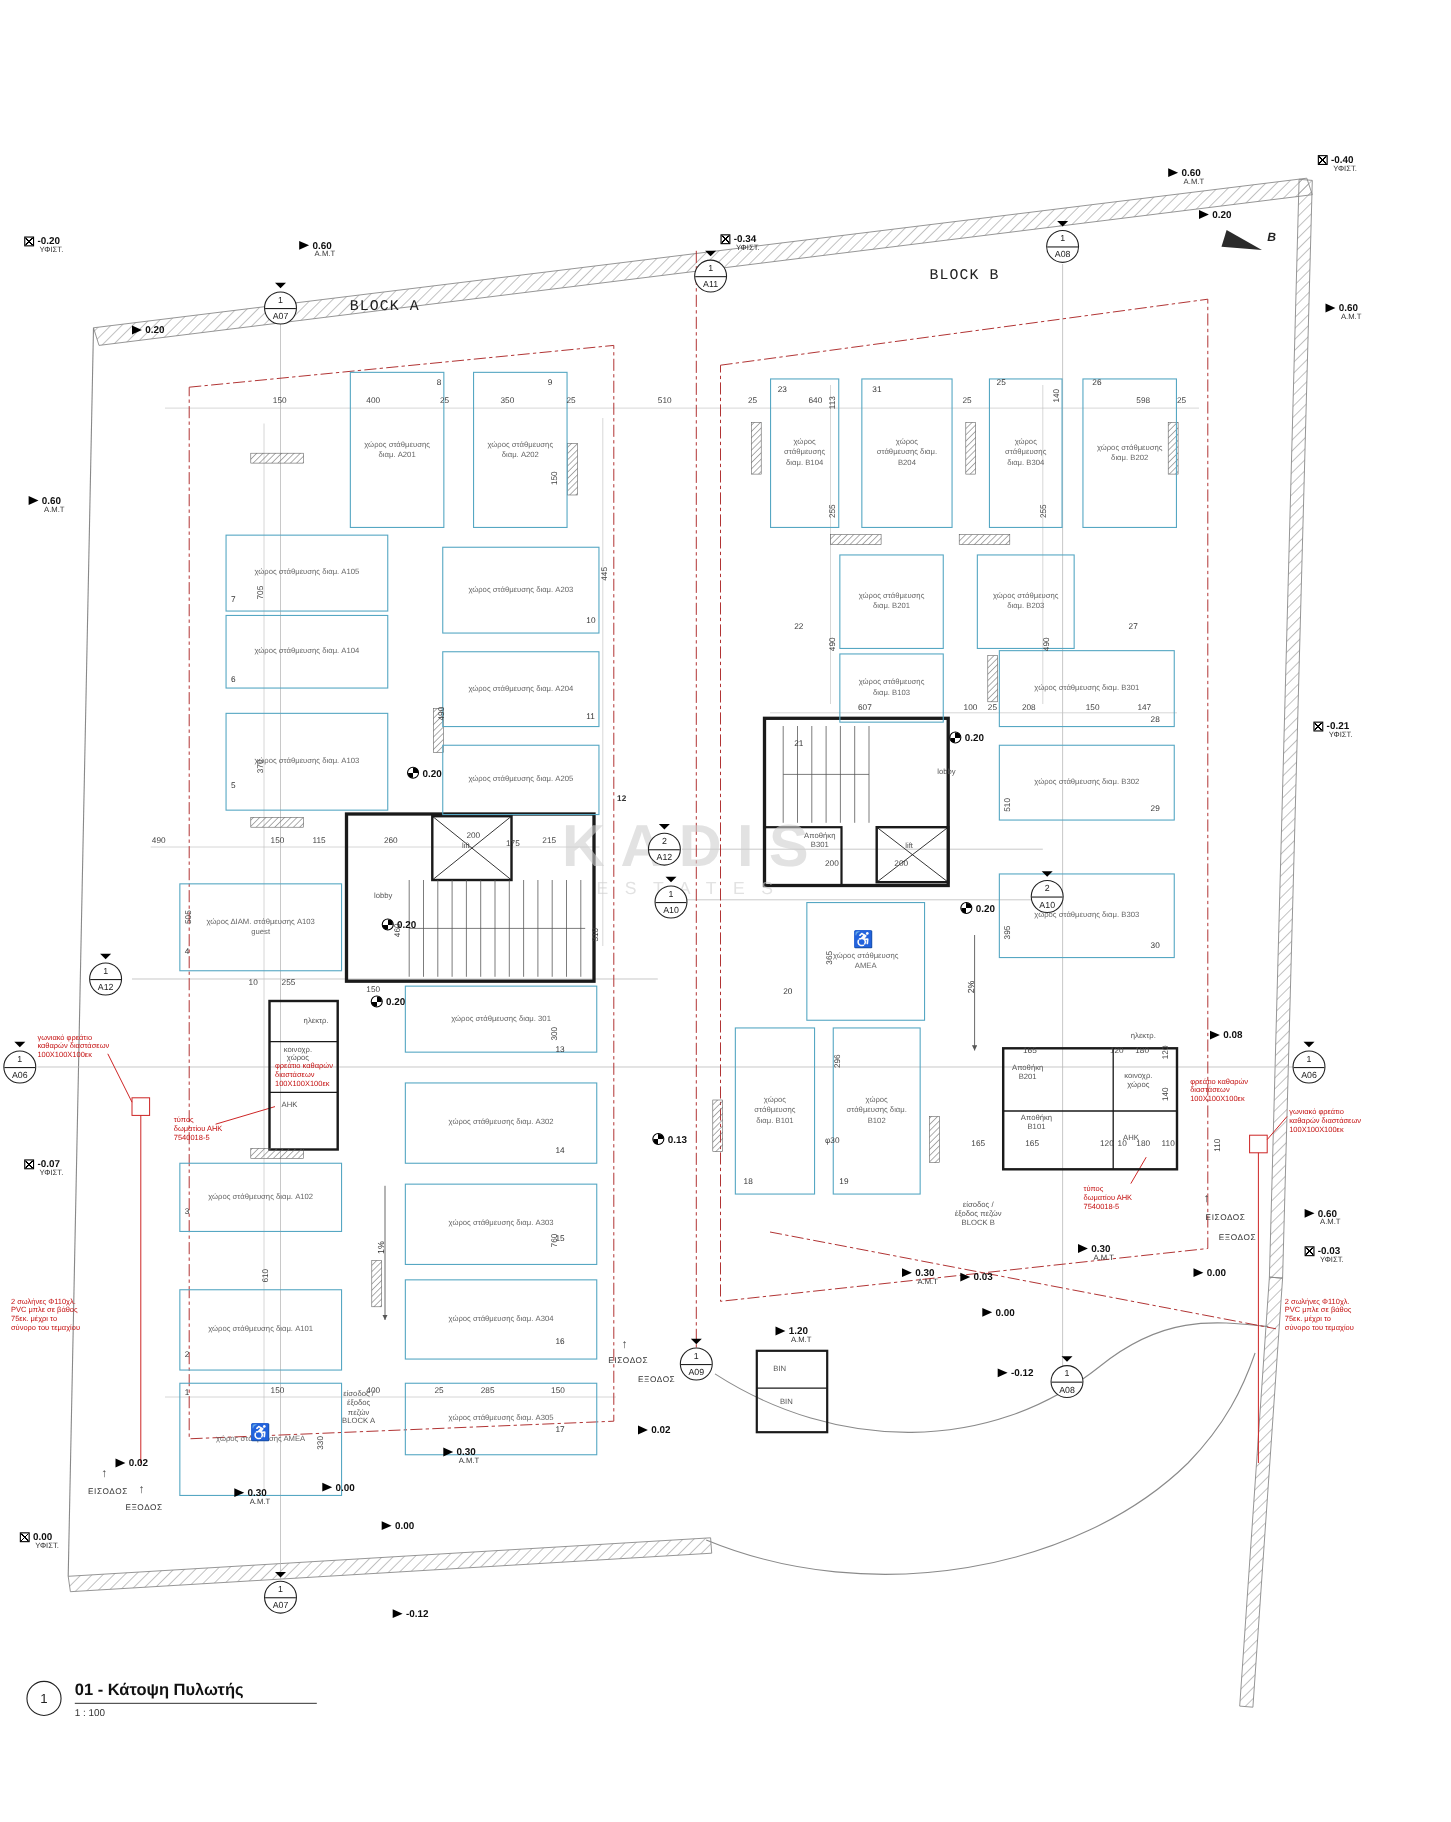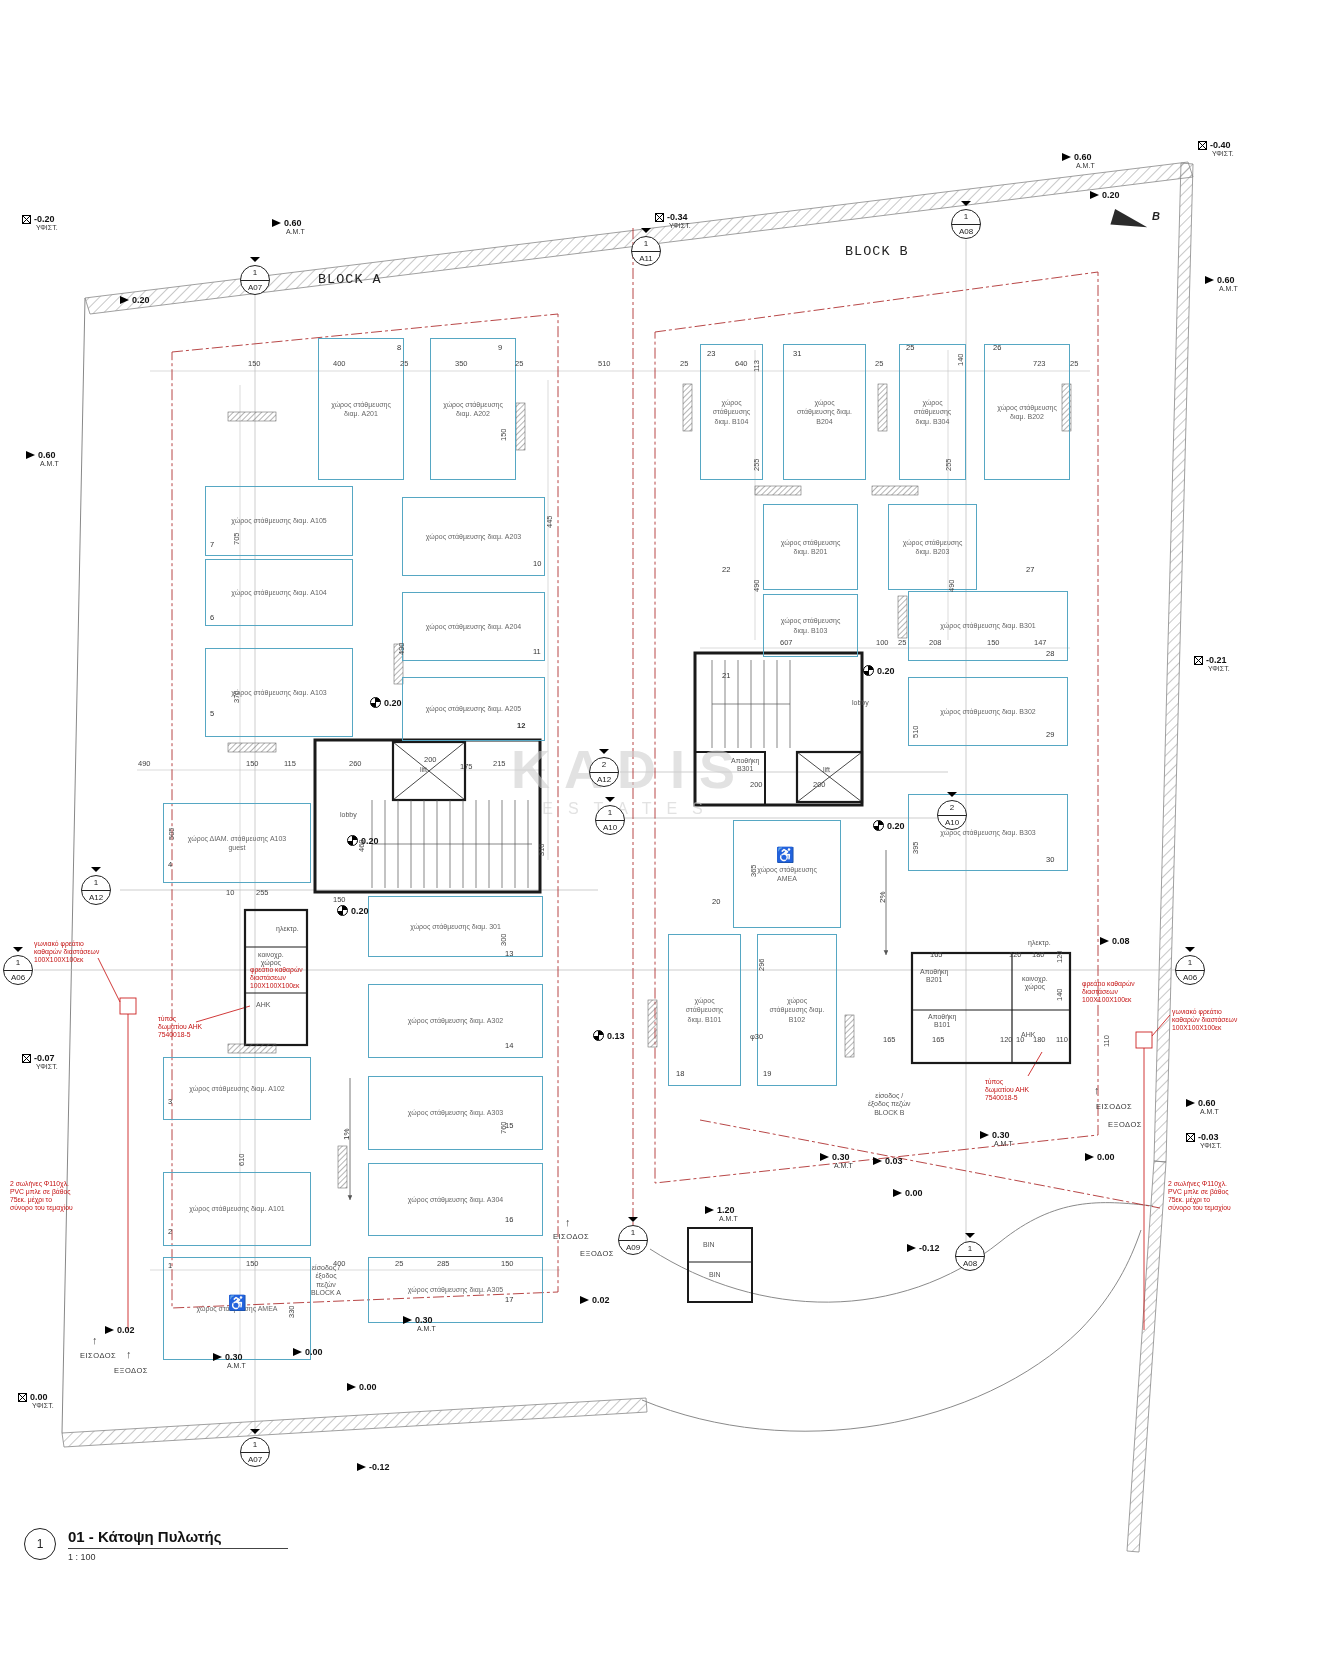--- a/index.html
+++ b/index.html
@@ -285,21 +285,21 @@
       </div>
       <div class="txt d" style="left: 248px; top: 360px;">150</div>
       <div class="txt d" style="left: 333px; top: 360px;">400</div>
       <div class="txt d" style="left: 400px; top: 360px;">25</div>
       <div class="txt d" style="left: 455px; top: 360px;">350</div>
       <div class="txt d" style="left: 515px; top: 360px;">25</div>
       <div class="txt d" style="left: 598px; top: 360px;">510</div>
       <div class="txt d" style="left: 680px; top: 360px;">25</div>
       <div class="txt d" style="left: 735px; top: 360px;">640</div>
       <div class="txt d" style="left: 875px; top: 360px;">25</div>
-      <div class="txt d" style="left: 1033px; top: 360px;">723</div>
+      <div class="txt d" style="left: 1033px; top: 360px;">598</div>
       <div class="txt d" style="left: 1070px; top: 360px;">25</div>
       <div class="txt d" style="left: 138px; top: 760px;">490</div>
       <div class="txt d" style="left: 246px; top: 760px;">150</div>
       <div class="txt d" style="left: 284px; top: 760px;">115</div>
       <div class="txt d" style="left: 349px; top: 760px;">260</div>
       <div class="txt d" style="left: 424px; top: 756px;">200</div>
       <div class="txt d" style="left: 460px; top: 763px;">175</div>
       <div class="txt d" style="left: 493px; top: 760px;">215</div>
       <div class="txt d" style="left: 333px; top: 896px;">150</div>
       <div class="txt d" style="left: 226px; top: 889px;">10</div>
@@ -349,21 +349,21 @@
       <div class="txt v" style="left: 912px; top: 854px;">395</div>
       <div class="txt v" style="left: 750px; top: 877px;">365</div>
       <div class="txt v" style="left: 758px; top: 971px;">296</div>
       <div class="txt v" style="left: 1056px; top: 963px;">120</div>
       <div class="txt v" style="left: 1056px; top: 1001px;">140</div>
       <div class="txt v" style="left: 1103px; top: 1047px;">110</div>
       <div class="txt n" style="left: 397px; top: 344px;">8</div>
       <div class="txt n" style="left: 498px; top: 344px;">9</div>
       <div class="txt n" style="left: 533px; top: 560px;">10</div>
       <div class="txt n" style="left: 533px; top: 648px;">11</div>
-      <div class="txt n" style="left: 517px; top: 722px; font-weight: bold;">12</div>
+      <div class="txt n" style="left: 561px; top: 722px; font-weight: bold;">12</div>
       <div class="txt n" style="left: 210px; top: 541px;">7</div>
       <div class="txt n" style="left: 210px; top: 614px;">6</div>
       <div class="txt n" style="left: 210px; top: 710px;">5</div>
       <div class="txt n" style="left: 168px; top: 861px;">4</div>
       <div class="txt n" style="left: 505px; top: 950px;">13</div>
       <div class="txt n" style="left: 505px; top: 1042px;">14</div>
       <div class="txt n" style="left: 505px; top: 1122px;">15</div>
       <div class="txt n" style="left: 505px; top: 1216px;">16</div>
       <div class="txt n" style="left: 505px; top: 1296px;">17</div>
       <div class="txt n" style="left: 168px; top: 1098px;">3</div>

